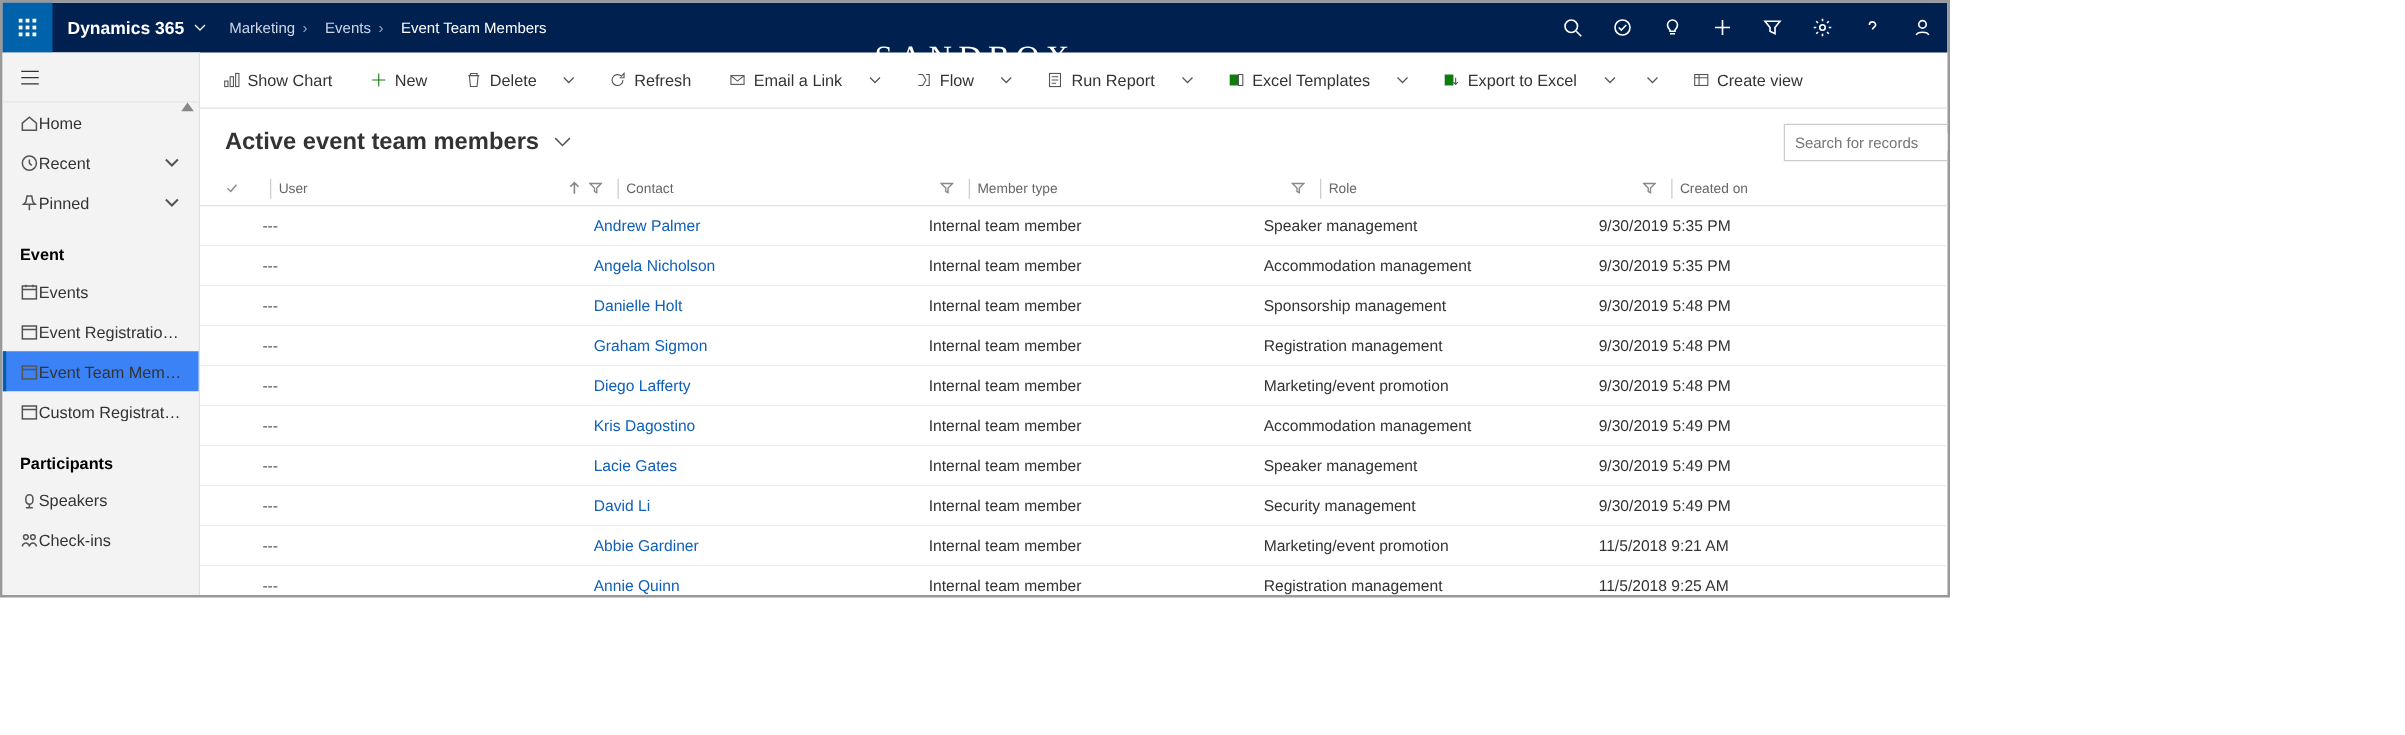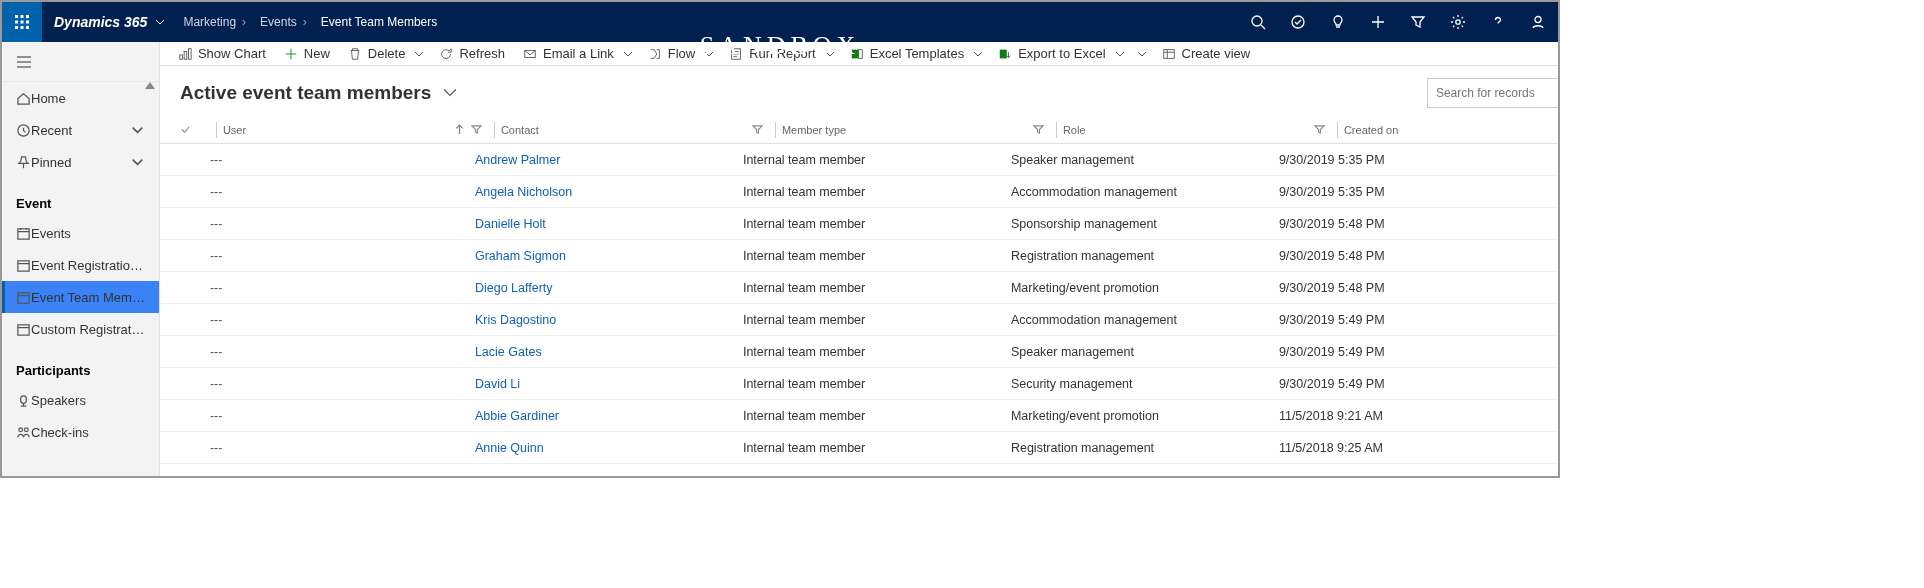--- a/index.html
+++ b/index.html
@@ -2,21 +2,21 @@
 <html><head>
 <meta charset="utf-8">
 <style>
 * { box-sizing: border-box; margin: 0; padding: 0; font-family: "Segoe UI", Arial, sans-serif; }
 body { background: #fff; width: 1560px; height: 478px; overflow: hidden; border: 2px solid #999; }
 
 
 .topbar { height: 40px; background: #002050; display: flex; align-items: center; color: #fff; font-size: 13px; position: relative; }
 .waffle { width: 40px; height: 40px; background: #0062aa; display:flex; align-items:center; justify-content:center; }
 .waffle svg { width: 16px; height:16px; fill:#fff;}
-.brand { font-weight: 600; padding: 0 8px 0 12px; font-size: 14px; font-style: italic;}
+.brand { font-weight: 600; padding: 0 8px 0 12px; font-size: 14px;}
 .brand-chevron{padding-right:14px;}
 .crumb { color:#cfd6e5; font-size:12px; padding:0 4px;}
 .crumb.sep::after{content:"›"; padding:0 6px; color:#8ea3c9;}
 .crumb.curr{color:#fff;}
 .sandbox{position:absolute;left:50%;transform:translateX(-50%);font-size:26px;letter-spacing:5px;font-family:"Segoe UI Light","Segoe UI";margin-top:48px;}
 .top-icons{margin-left:auto;display:flex;gap:0;}
 .top-icons .ti{width:40px;height:40px;display:flex;align-items:center;justify-content:center;color:#fff;}
 .top-icons svg{width:16px;height:16px;stroke:#fff;fill:none;stroke-width:1.3;}
 
 .app{display:flex;height:438px;}
@@ -30,21 +30,21 @@
 .nav-item svg{width:15px;height:15px;stroke:#555;fill:none;stroke-width:1.3;flex:0 0 15px;}
 .nav-item .lbl{flex:1;overflow:hidden;text-overflow:ellipsis;}
 .nav-item .chev{width:12px;height:12px;stroke:#555;}
 .nav-group{padding:18px 14px 6px 14px;font-weight:600;font-size:13px;color:#000;}
 .nav-item.sel{background:#3b82f6;border-left:3px solid #0062aa;padding-left:11px;}
 .scrollbar-hint{position:absolute;right:2px;top:40px;bottom:0;width:14px;}
 .scrollbar-hint::before{content:"";position:absolute;top:0;right:2px;width:0;height:0;border-left:5px solid transparent;border-right:5px solid transparent;border-bottom:7px solid #888;}
 
 
 .main{flex:1;display:flex;flex-direction:column;}
-.cmdbar{height:24px;border-bottom:1px solid #e1e1e1;display:flex;align-items:center;gap:2px;padding:0 10px;font-size:13px;color:#333;}
+.cmdbar{height:45px;border-bottom:1px solid #e1e1e1;display:flex;align-items:center;gap:14px;padding:0 10px;font-size:13px;color:#333;}
 .cb{display:flex;align-items:center;gap:6px;padding:0 8px;height:40px;white-space:nowrap;}
 .cb svg{width:14px;height:14px;}
 .cb.split{padding-right:2px;text-align:right;}
 .chev-down{width:20px;display:flex;align-items:center;justify-content:center;}
 .chev-down svg{width:10px;height:10px;stroke:#555;fill:none;}
 
 .viewrow{display:flex;padding:12px 20px 8px 20px;}
 .view-title{font-size:19px;font-weight:600;color:#333;display:flex;align-items:center;gap:12px;}
 .view-title svg{width:14px;height:14px;stroke:#555;fill:none;}
 .search{margin-left:auto;border:1px solid #ccc;height:30px;width:160px;display:flex;align-items:center;padding:0 8px;font-size:12px;color:#666;}

